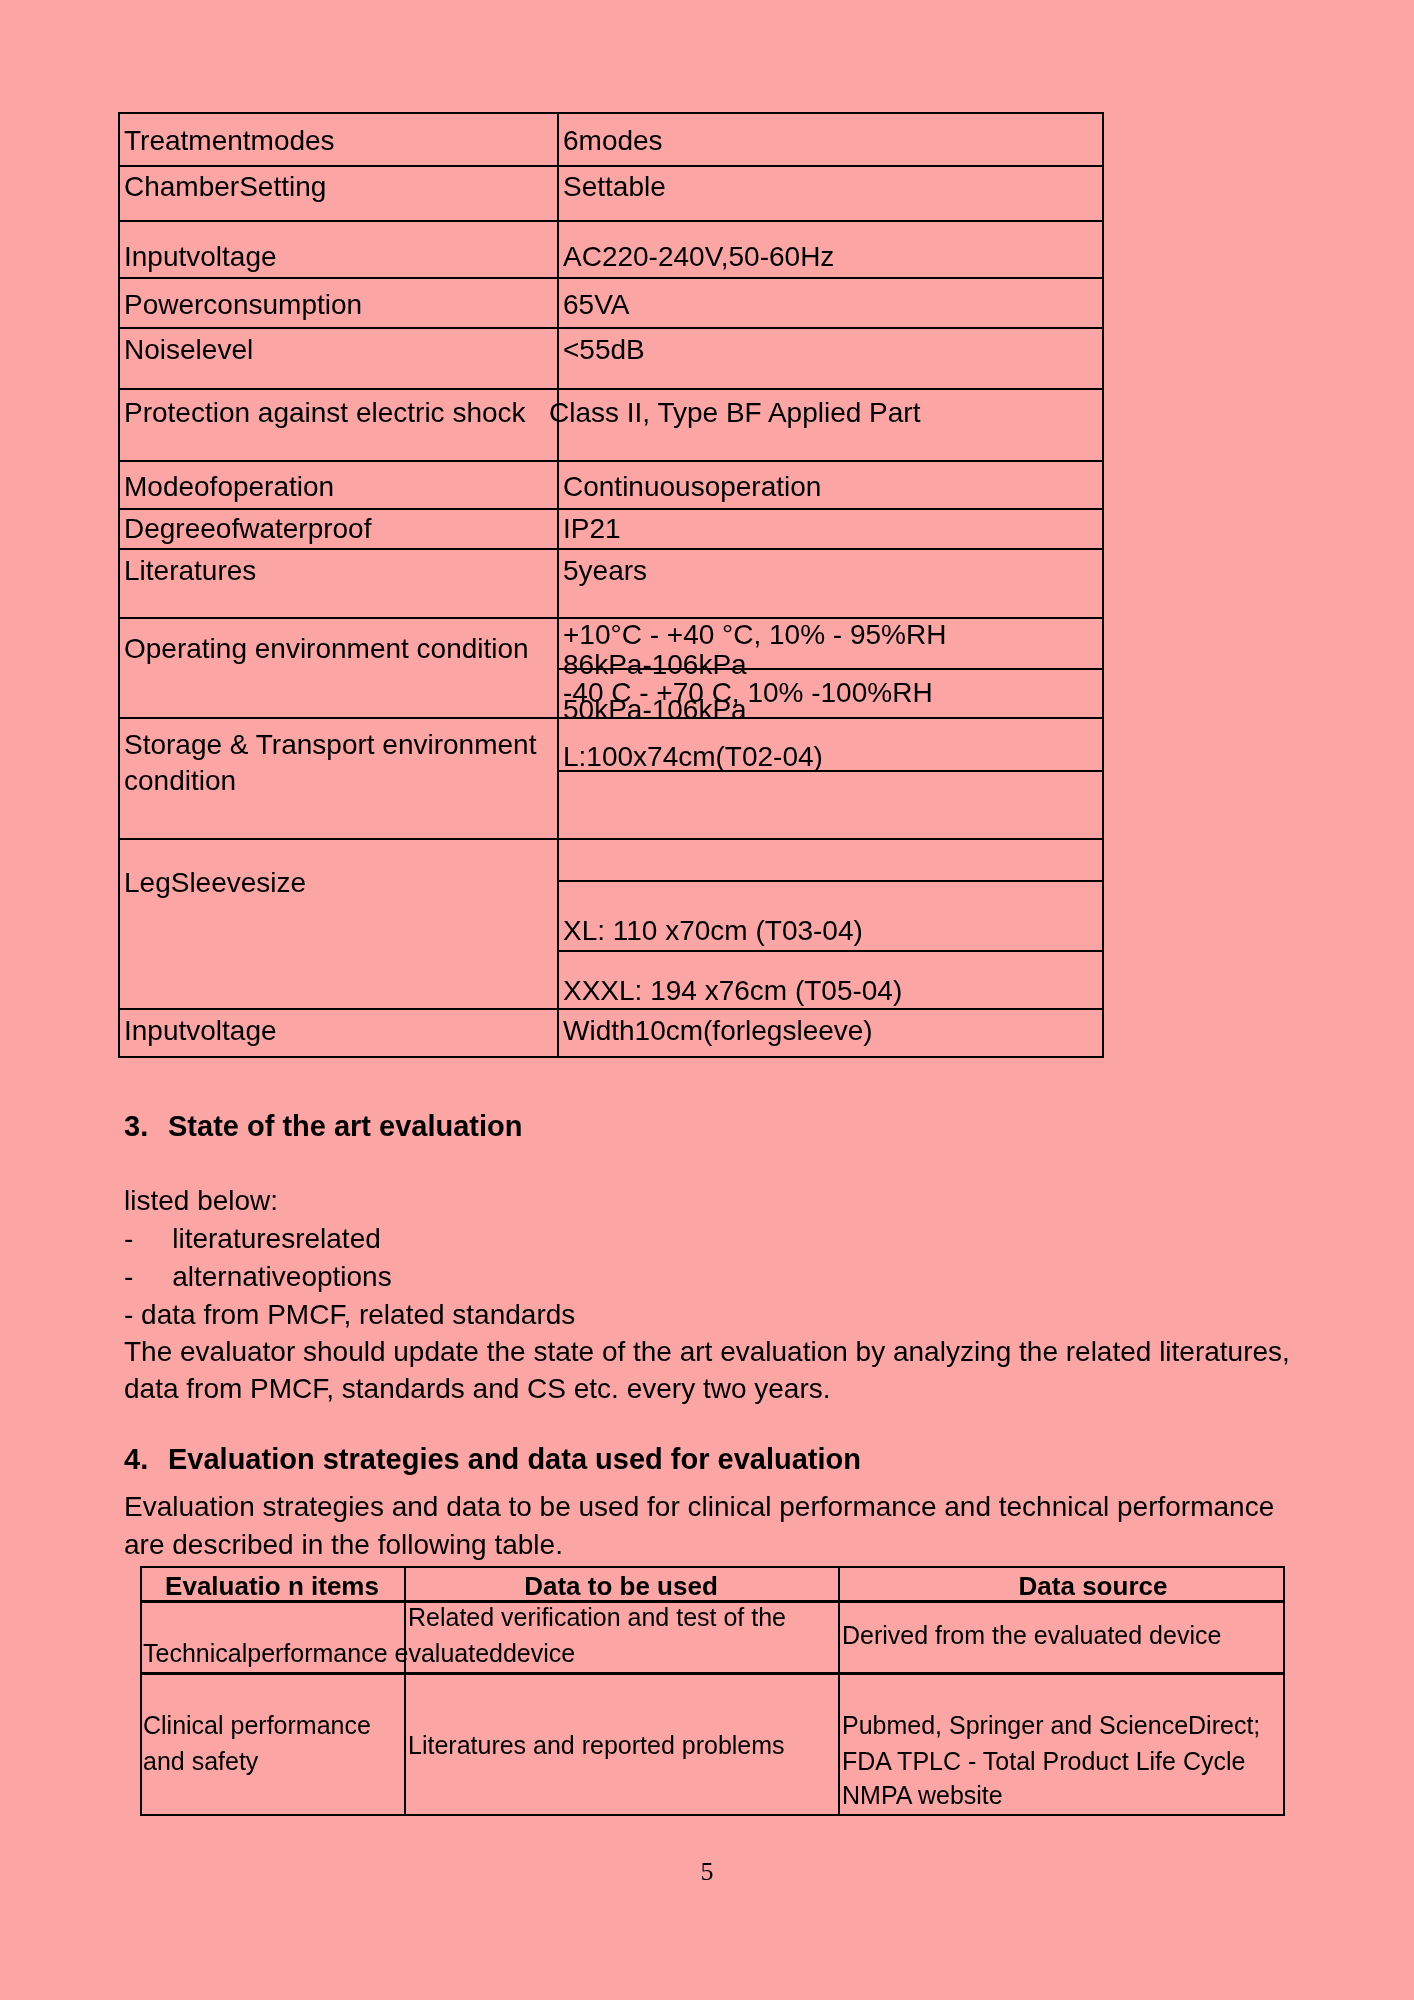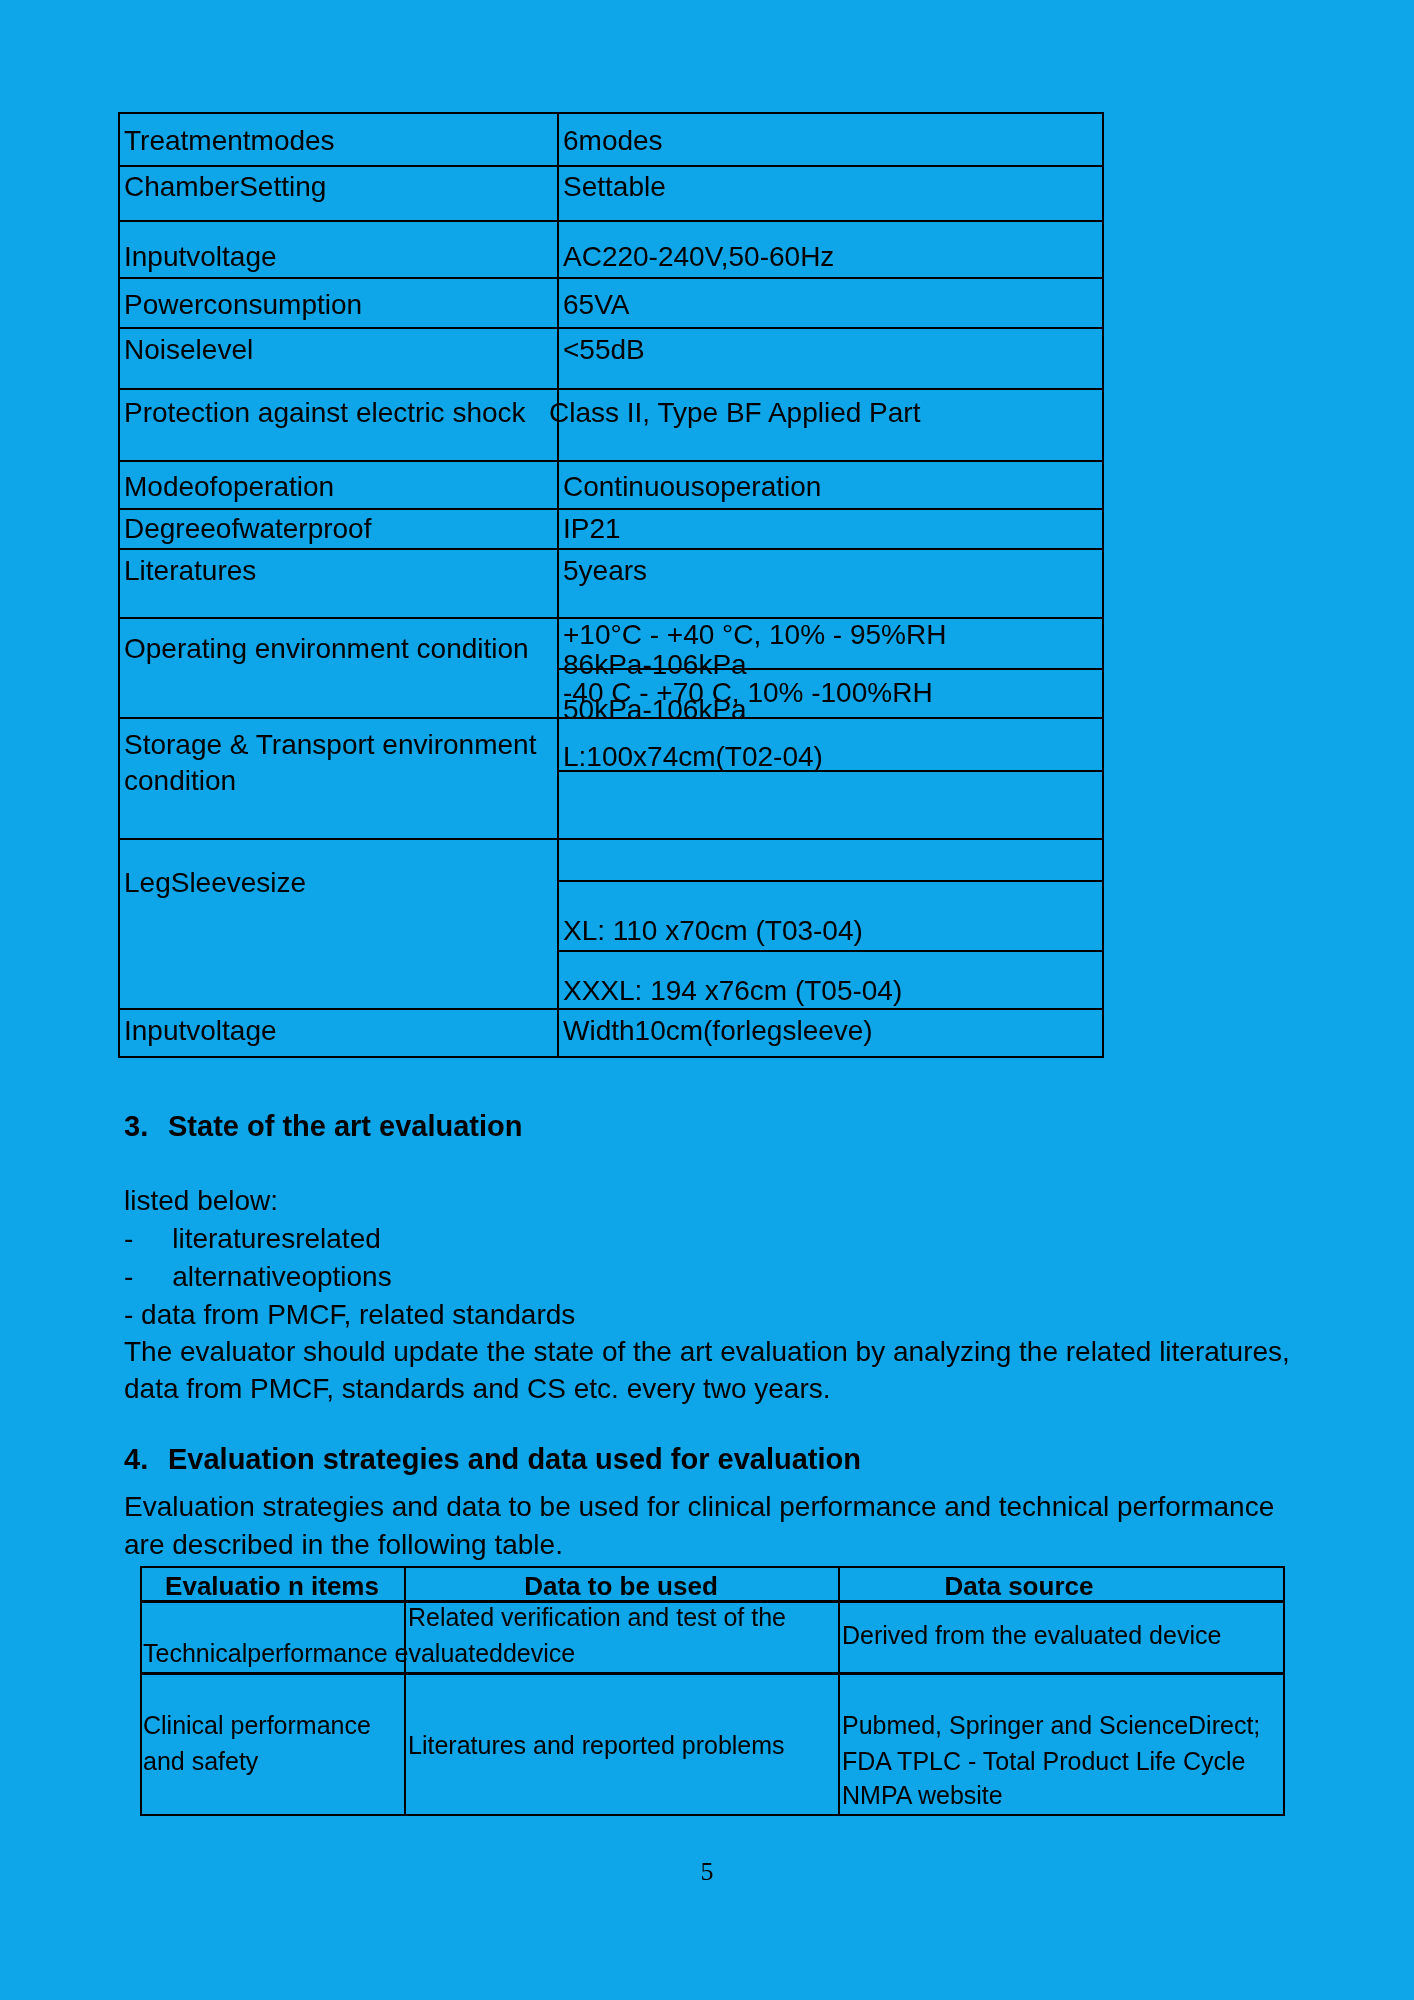--- a/index.html
+++ b/index.html
@@ -1,16 +1,16 @@
 <!DOCTYPE html>
 <html><head>
 <meta charset="utf-8">
 <style>
   html,body{margin:0;padding:0;background:#e8e8e8;}
-  .canvas{position:relative;width:1414px;height:2000px;background:#0ea5e9;
+  .canvas{position:relative;width:1414px;height:2000px;background:#fca5a5;
           font-family:"Liberation Sans",sans-serif;color:#000;overflow:hidden;}
   .t{position:absolute;white-space:pre;font-size:28px;line-height:30px;}
   .t2{position:absolute;white-space:pre;font-size:25px;line-height:27px;}
   .t2c{position:absolute;white-space:pre;font-size:26px;line-height:28px;font-weight:bold;text-align:center;}
   .h{position:absolute;white-space:pre;font-size:29px;line-height:32px;font-weight:bold;}
   .hnum{display:inline-block;width:44px;}
   .hl{position:absolute;background:#000;height:2px;}
   .hl3{position:absolute;background:#000;height:3px;}
   .vl{position:absolute;background:#000;width:2px;}
   .pgnum{position:absolute;left:0;width:1414px;text-align:center;
@@ -107,21 +107,21 @@
   <div class="vl" style="left:404px;top:1566px;height:250px;"></div>
   <div class="vl" style="left:838px;top:1566px;height:250px;"></div>
   <div class="vl" style="left:1283px;top:1566px;height:250px;"></div>
   <div class="hl" style="left:140px;top:1566px;width:1145px;"></div>
   <div class="hl3" style="left:140px;top:1600px;width:1145px;"></div>
   <div class="hl3" style="left:140px;top:1672px;width:1145px;"></div>
   <div class="hl" style="left:140px;top:1814px;width:1145px;"></div>
 
   <div class="t2c" style="left:140px;top:1572px;width:264px;">Evaluatio n items</div>
   <div class="t2c" style="left:404px;top:1572px;width:434px;">Data to be used</div>
-  <div class="t2c" style="left:806px;top:1572px;width:426px;">Data source</div>
+  <div class="t2c" style="left:880px;top:1572px;width:426px;">Data source</div>
 
   <div class="t2" style="left:408px;top:1604px;">Related verification and test of the</div>
   <div class="t2" style="left:842px;top:1622px;">Derived from the evaluated device</div>
   <div class="t2" style="left:143px;top:1640px;">Technicalperformance evaluateddevice</div>
 
   <div class="t2" style="left:143px;top:1712px;">Clinical performance</div>
   <div class="t2" style="left:842px;top:1712px;">Pubmed, Springer and ScienceDirect;</div>
   <div class="t2" style="left:408px;top:1732px;">Literatures and reported problems</div>
   <div class="t2" style="left:143px;top:1748px;">and safety</div>
   <div class="t2" style="left:842px;top:1748px;">FDA TPLC - Total Product Life Cycle</div>

